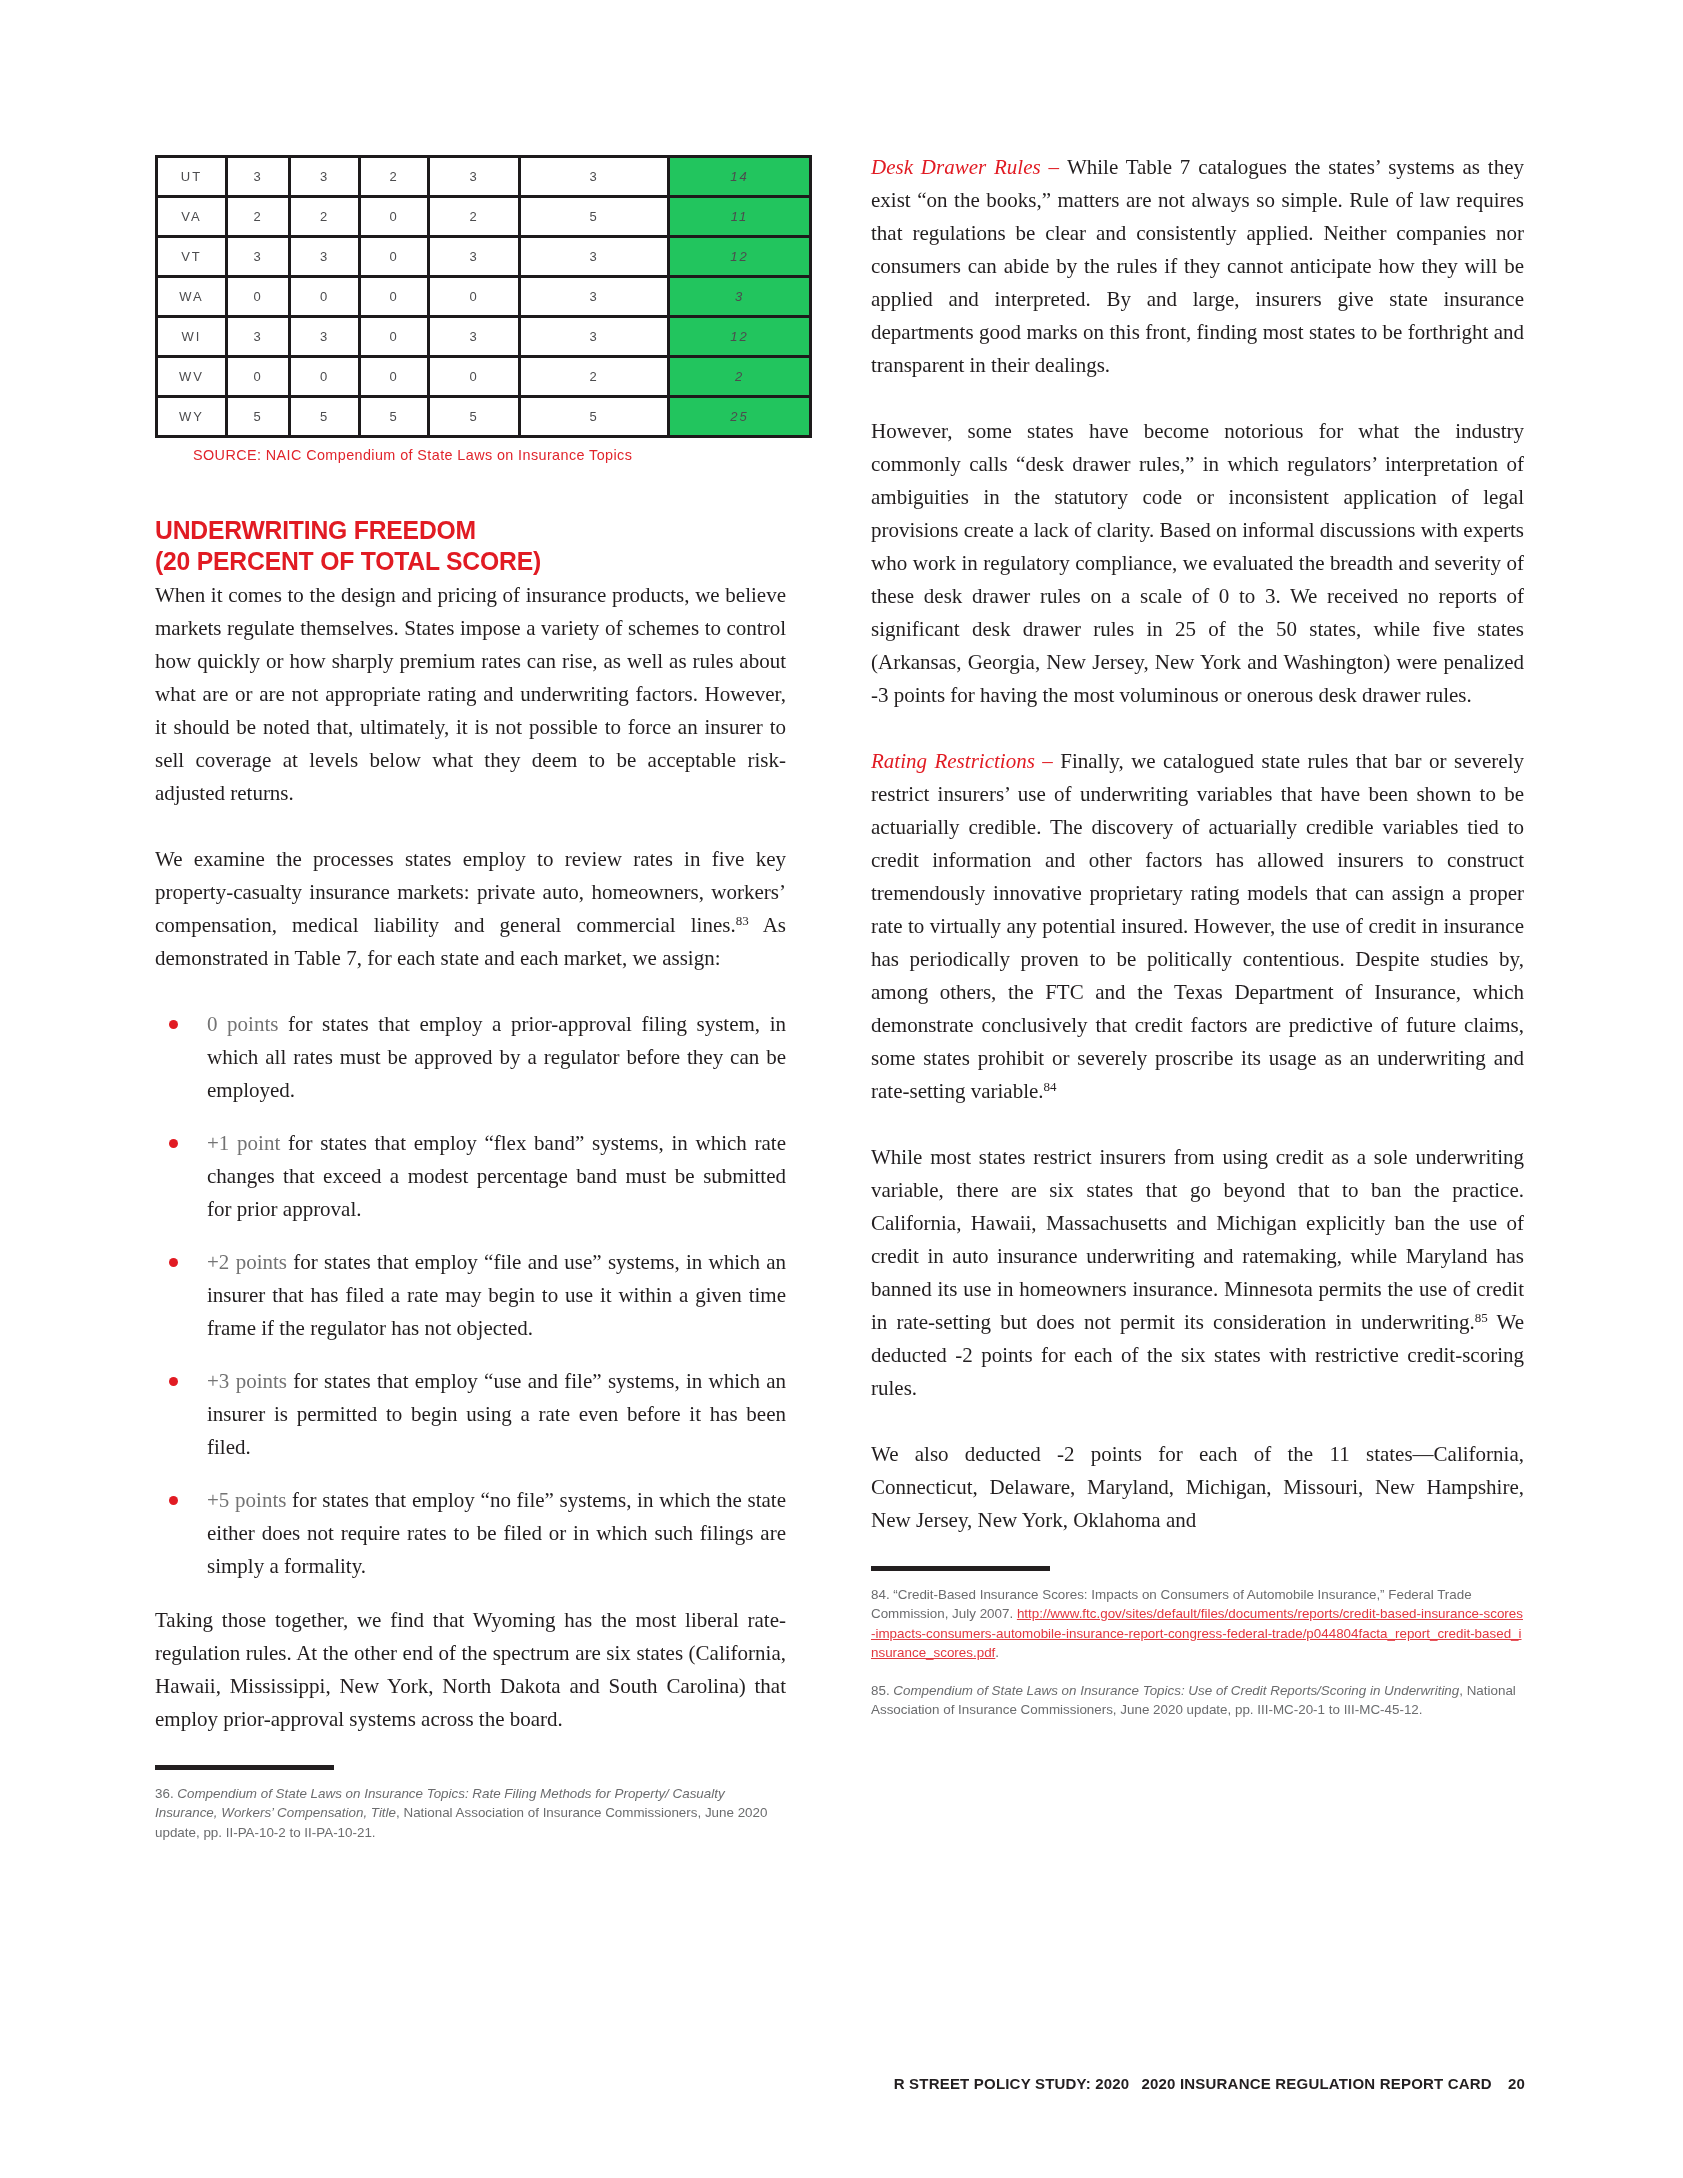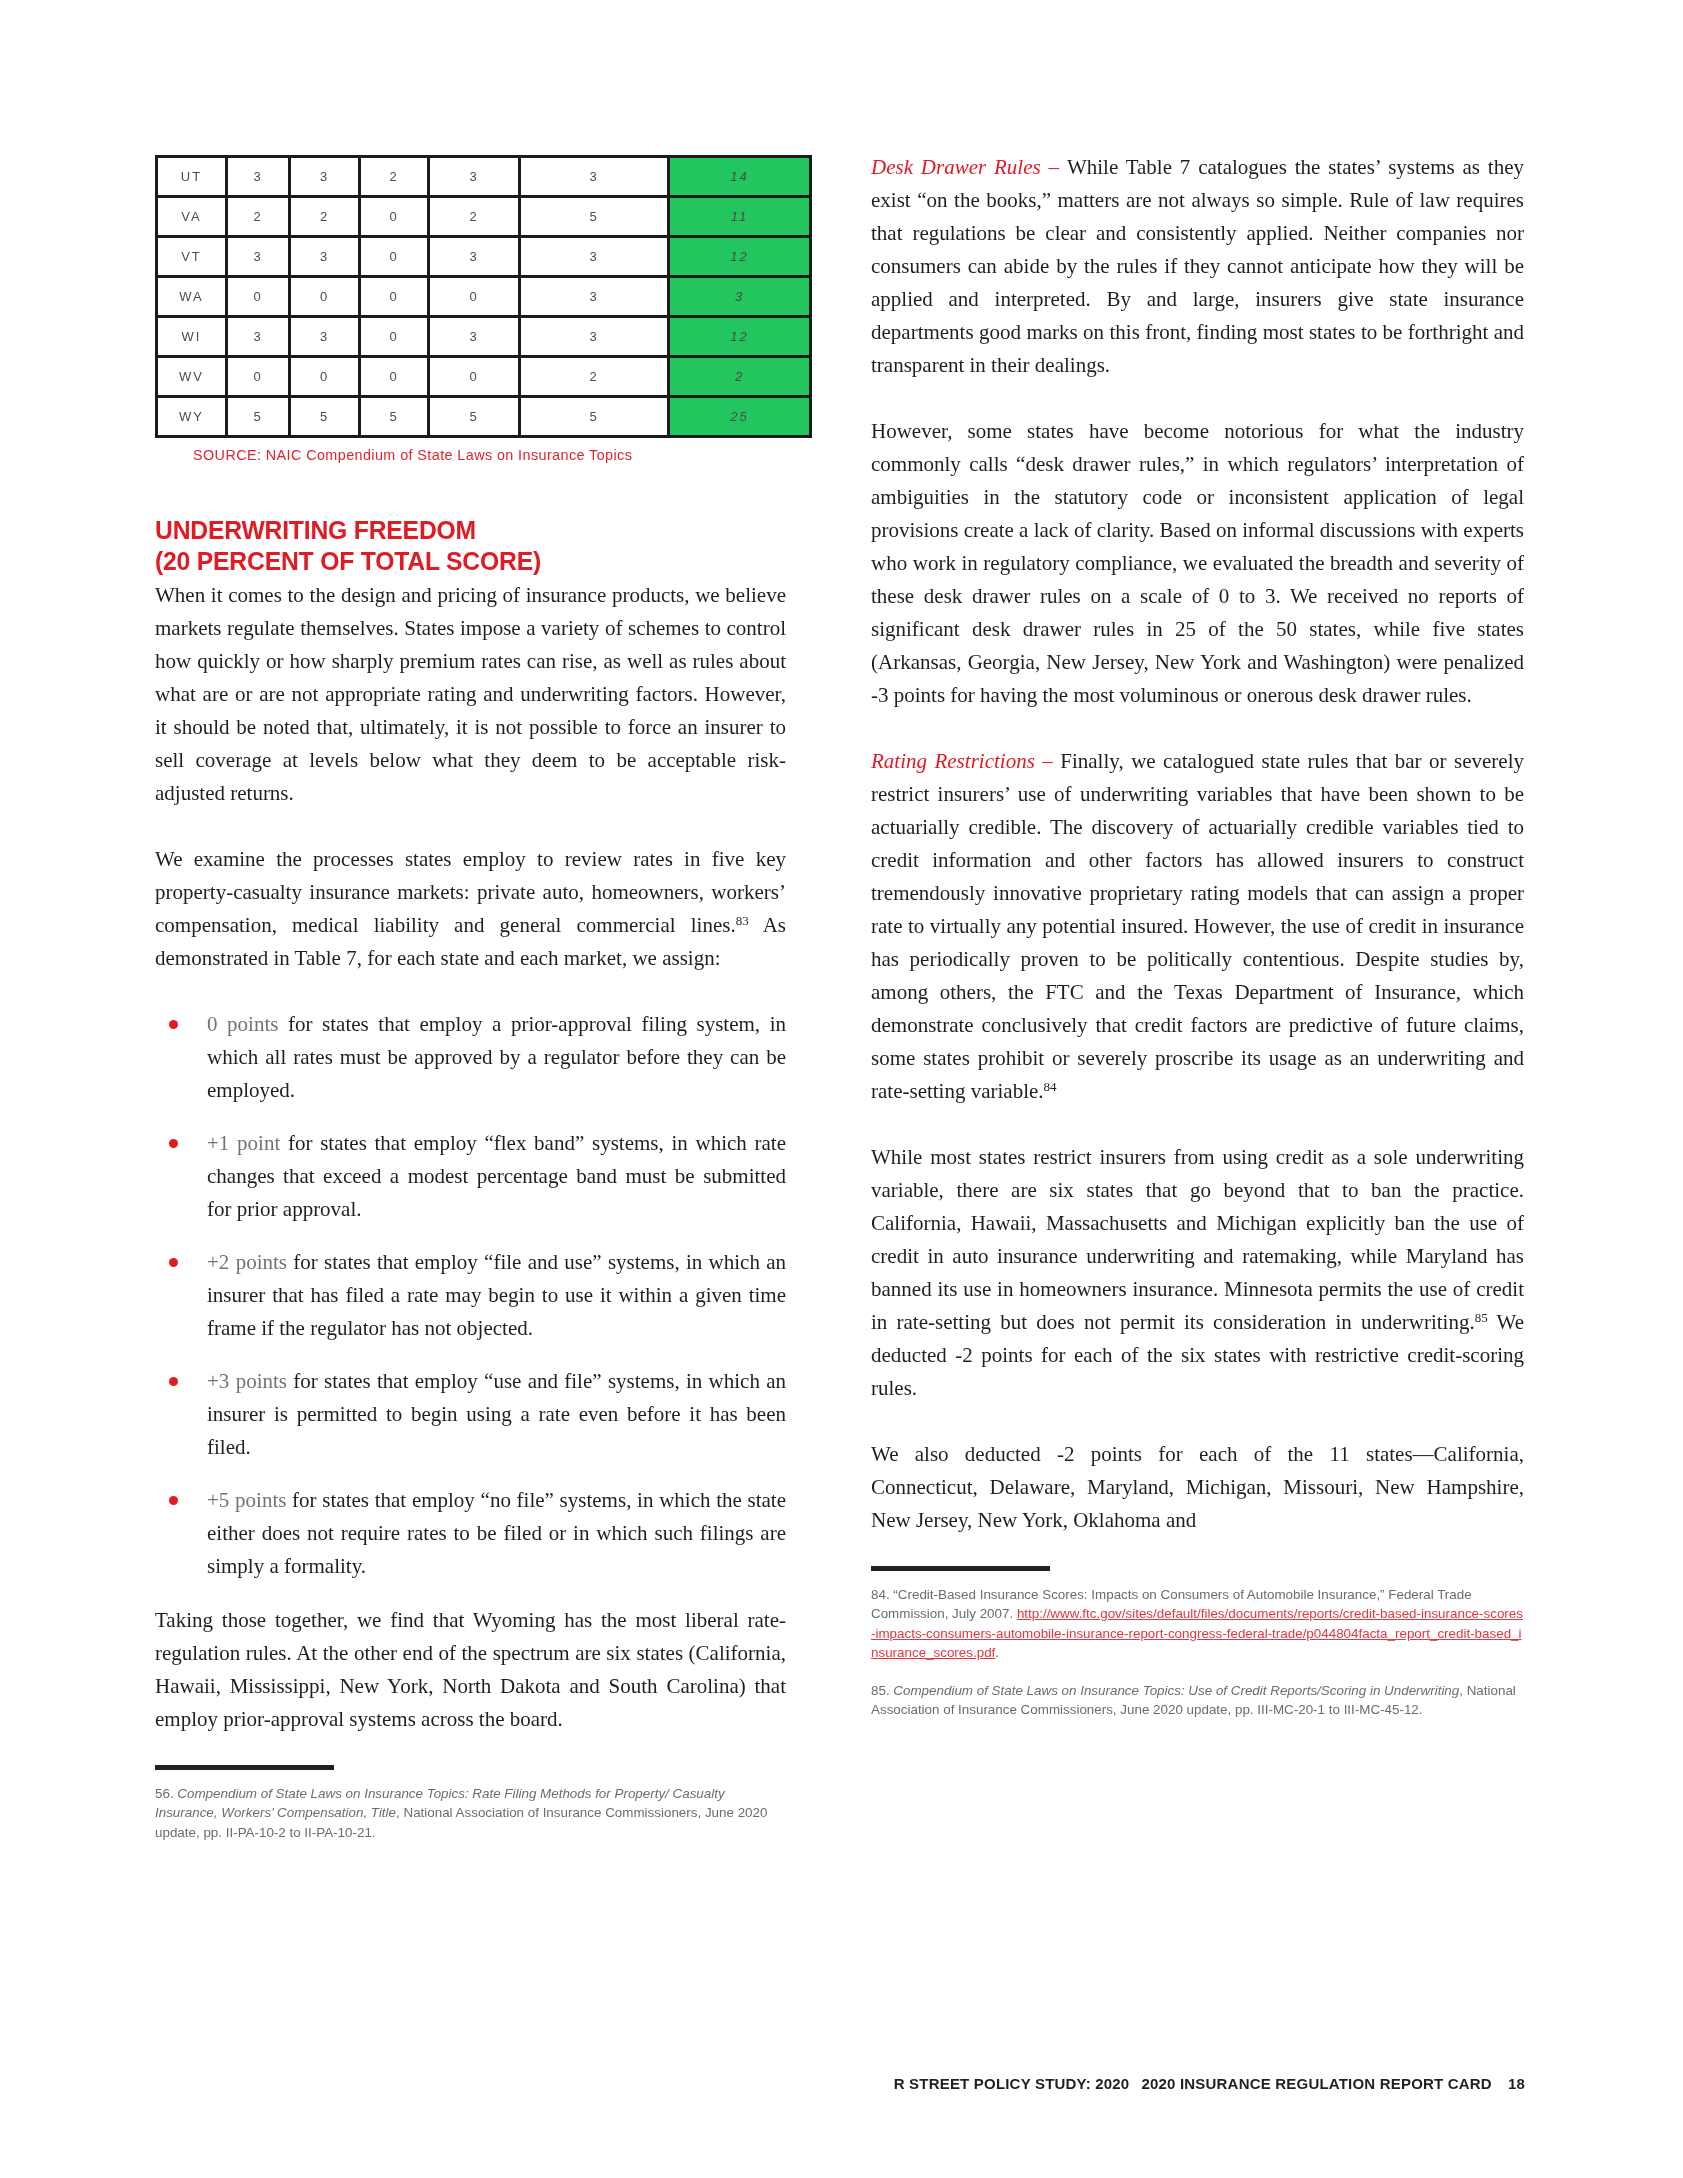--- a/index.html
+++ b/index.html
@@ -209,21 +209,21 @@
     <li>
       <span class="bullet-dot"></span>
       <span class="red-lead">+5 points</span><span> for states that employ “no file” systems, in which the state either does not require rates to be filed or in which such filings are simply a formality.</span>
     </li>
   </ul>
 
   <p class="tight"><span>Taking those together, we find that Wyoming has the most liberal rate-regulation rules. At the other end of the spectrum are six states (California, Hawaii, Mississippi, New York, North Dakota and South Carolina) that employ prior-approval systems across the board.</span></p>
 
   <hr class="fn-rule">
   <div class="footnotes">
-    <p><span>56. </span><span class="it">Compendium of State Laws on Insurance Topics: Rate Filing Methods for Property/ Casualty Insurance, Workers’ Compensation, Title</span><span>, National Association of Insurance Commissioners, June 2020 update, pp. II-PA-10-2 to II-PA-10-21.</span></p>
+    <p><span>36. </span><span class="it">Compendium of State Laws on Insurance Topics: Rate Filing Methods for Property/ Casualty Insurance, Workers’ Compensation, Title</span><span>, National Association of Insurance Commissioners, June 2020 update, pp. II-PA-10-2 to II-PA-10-21.</span></p>
   </div>
 </div>
 
 <div class="textcol col-right">
   <p class="first"><span class="runin">Desk Drawer Rules – </span><span>While Table 7 catalogues the states’ systems as they exist “on the books,” matters are not always so simple. Rule of law requires that regulations be clear and consistently applied. Neither companies nor consumers can abide by the rules if they cannot anticipate how they will be applied and interpreted. By and large, insurers give state insurance departments good marks on this front, finding most states to be forthright and transparent in their dealings.</span></p>
 
   <p><span>However, some states have become notorious for what the industry commonly calls “desk drawer rules,” in which regulators’ interpretation of ambiguities in the statutory code or inconsistent application of legal provisions create a lack of clarity. Based on informal discussions with experts who work in regulatory compliance, we evaluated the breadth and severity of these desk drawer rules on a scale of 0 to 3. We received no reports of significant desk drawer rules in 25 of the 50 states, while five states (Arkansas, Georgia, New Jersey, New York and Washington) were penalized -3 points for having the most voluminous or onerous desk drawer rules.</span></p>
 
   <p><span class="runin">Rating Restrictions – </span><span>Finally, we catalogued state rules that bar or severely restrict insurers’ use of underwriting variables that have been shown to be actuarially credible. The discovery of actuarially credible variables tied to credit information and other factors has allowed insurers to construct tremendously innovative proprietary rating models that can assign a proper rate to virtually any potential insured. However, the use of credit in insurance has periodically proven to be politically contentious. Despite studies by, among others, the FTC and the Texas Department of Insurance, which demonstrate conclusively that credit factors are predictive of future claims, some states prohibit or severely proscribe its usage as an underwriting and rate-setting variable.</span><sup class="fnref">84</sup></p>
 
@@ -232,15 +232,15 @@
   <p><span>We also deducted -2 points for each of the 11 states—California, Connecticut, Delaware, Maryland, Michigan, Missouri, New Hampshire, New Jersey, New York, Oklahoma and</span></p>
 
   <hr class="fn-rule">
   <div class="footnotes">
     <p><span>84. </span><span>“Credit-Based Insurance Scores: Impacts on Consumers of Automobile Insurance,” Federal Trade Commission, July 2007. </span><a href="#" class="fn-link">http://www.ftc.gov/sites/default/files/documents/reports/credit-based-insurance-scores-impacts-consumers-automobile-insurance-report-congress-federal-trade/p044804facta_report_credit-based_insurance_scores.pdf</a><span>.</span></p>
     <p><span>85. </span><span class="it">Compendium of State Laws on Insurance Topics: Use of Credit Reports/Scoring in Underwriting</span><span>, National Association of Insurance Commissioners, June 2020 update, pp. III-MC-20-1 to III-MC-45-12.</span></p>
   </div>
 </div>
 
 <div class="page-footer">
-  <span>R STREET POLICY STUDY: 2020</span><span class="sep"></span><span>2020 INSURANCE REGULATION REPORT CARD</span><span class="sep2"></span><span>18</span>
+  <span>R STREET POLICY STUDY: 2020</span><span class="sep"></span><span>2020 INSURANCE REGULATION REPORT CARD</span><span class="sep2"></span><span>20</span>
 </div>
 
 
 </body></html>

